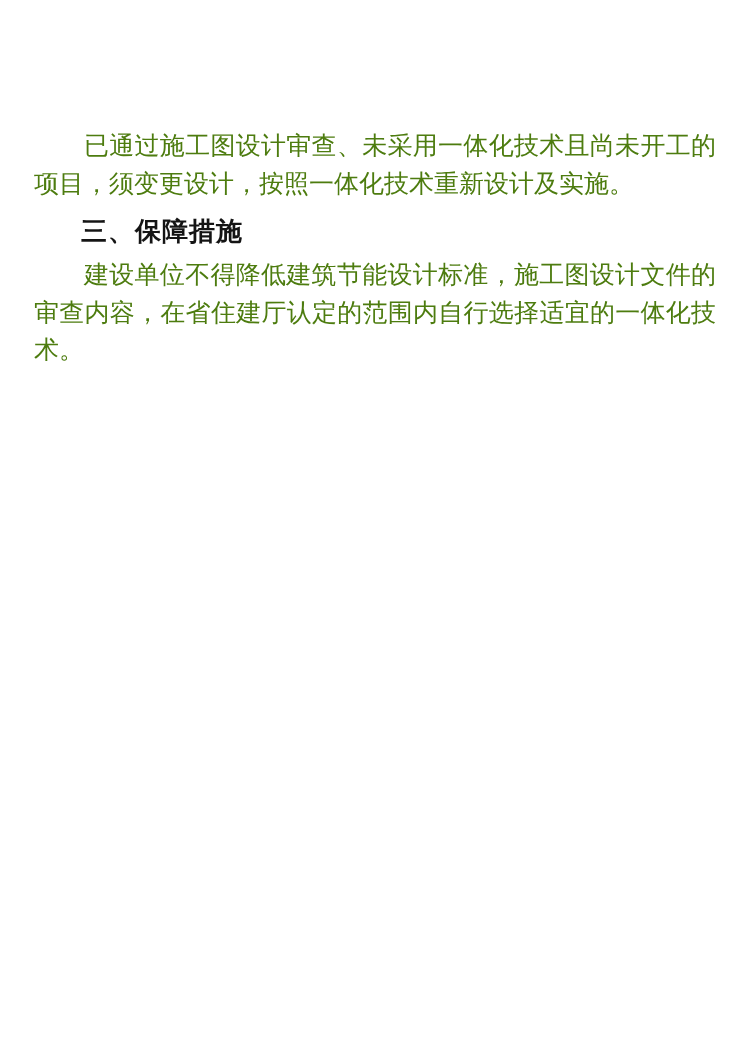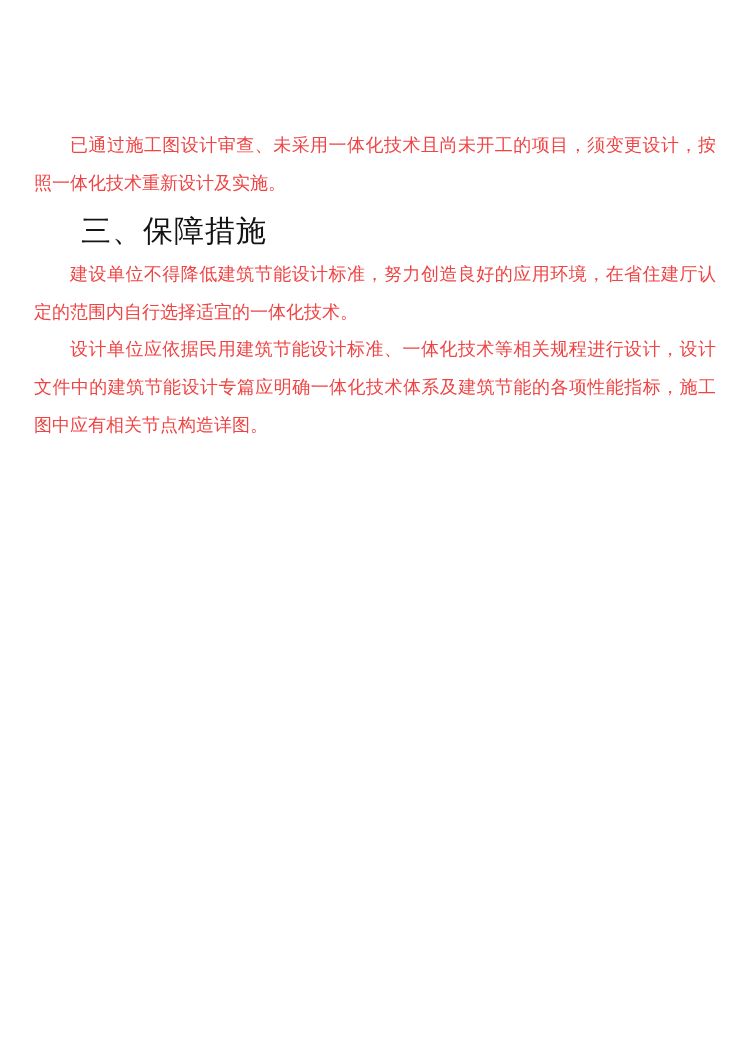--- a/index.html
+++ b/index.html
@@ -17,47 +17,46 @@
   .page {
     box-sizing: border-box;
     width: 750px;
     height: 1050px;
     padding: 127px 34px 0 34px;
     background: #ffffff;
     color: #171717;
   }
   p.body-para {
     margin: 0;
-    font-size: 18px;
+    font-size: 25px;
     line-height: 37.6px;
     font-weight: 500;
     letter-spacing: 0;
     text-align: justify;
     text-justify: inter-ideograph;
     text-indent: 2em;
     word-break: break-all;
-    color: #ef4444;
+    color: #4d7c0f;
   }
   h2.section-heading {
     margin: 10px 0 6px 0;
     font-family: "Liberation Sans", "DejaVu Sans", sans-serif;
-    font-weight: 400;
-    font-size: 30px;
+    font-weight: 700;
+    font-size: 26px;
     line-height: 38px;
     text-indent: 47px;
     letter-spacing: 1px;
     color: #141414;
   }
 </style>
 </head>
 <body>
 
 <div class="page">
   <p class="body-para">已通过施工图设计审查、未采用一体化技术且尚未开工的项目，须变更设计，按照一体化技术重新设计及实施。</p>
 
   <h2 class="section-heading">三、保障措施</h2>
 
 
-  <p class="body-para">建设单位不得降低建筑节能设计标准，努力创造良好的应用环境，在省住建厅认定的范围内自行选择适宜的一体化技术。</p>
+  <p class="body-para">建设单位不得降低建筑节能设计标准，施工图设计文件的审查内容，在省住建厅认定的范围内自行选择适宜的一体化技术。</p>
 
-  <p class="body-para">设计单位应依据民用建筑节能设计标准、一体化技术等相关规程进行设计，设计文件中的建筑节能设计专篇应明确一体化技术体系及建筑节能的各项性能指标，施工图中应有相关节点构造详图。</p>
 
 </div>
 
 </body></html>

